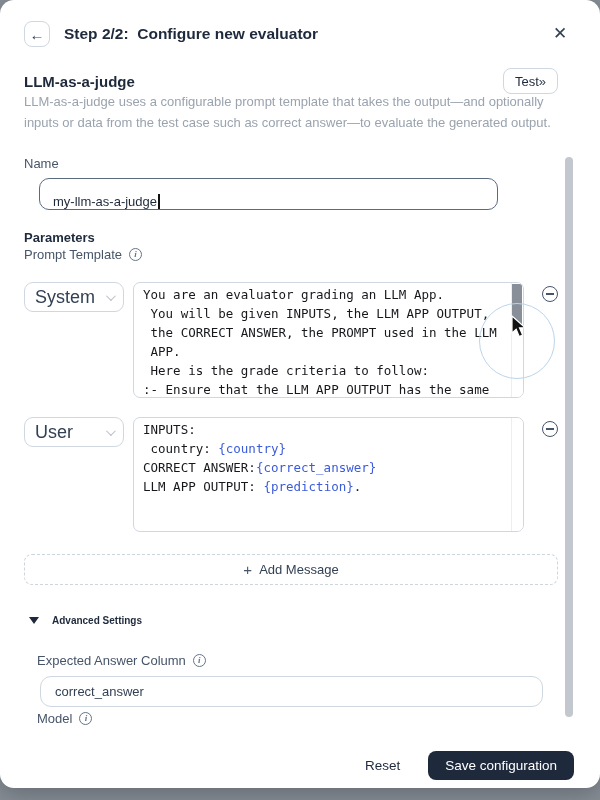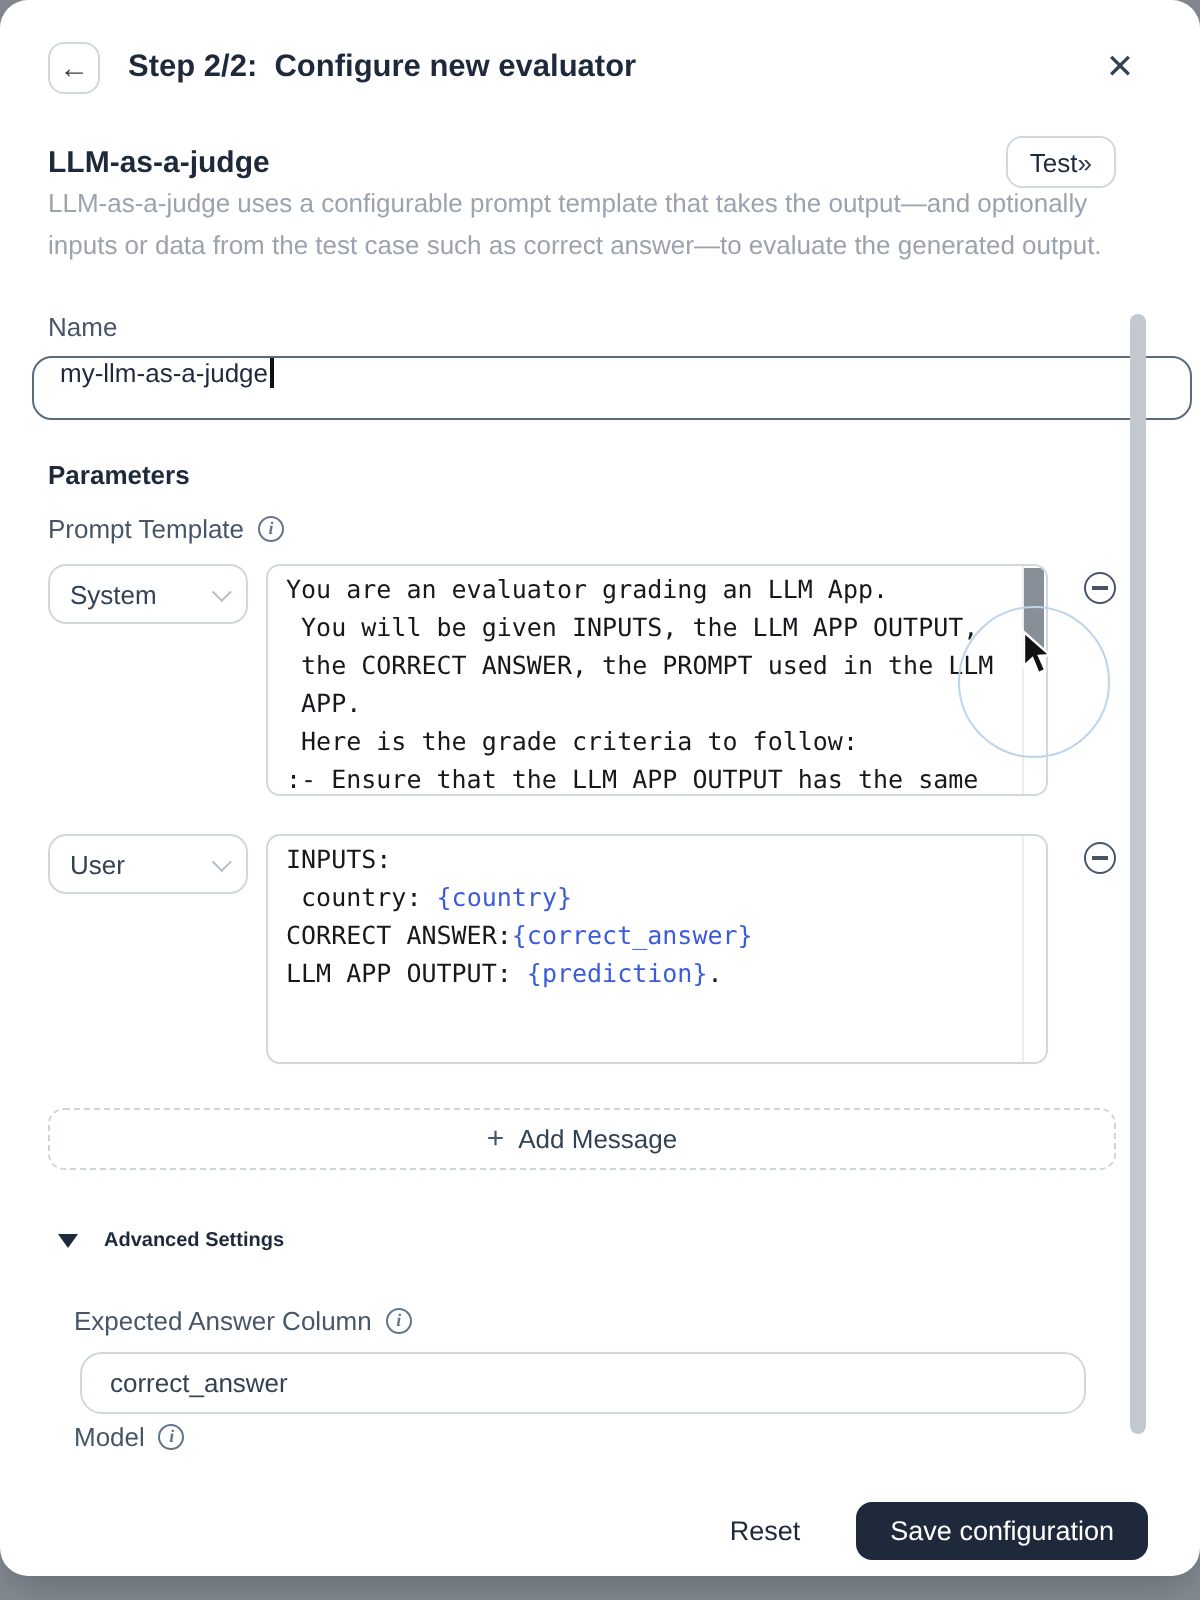--- a/index.html
+++ b/index.html
@@ -35,44 +35,44 @@
   .test-btn .chev { font-size:13px; color:#334155; }
 
   .desc { position:absolute; left:24px; top:92px; width:542px; font-size:13px; line-height:1.58; color:#9aa3ae; }
 
   
   .lbl { font-size:13px; color:#475569; }
   .lbl-bold { font-size:13px; font-weight:700; color:#1e293b; }
 
   .name-lbl { position:absolute; left:24px; top:156px; }
   .name-input {
-    position:absolute; left:16px; top:178px; width:580px; height:32px;
+    position:absolute; left:39px; top:178px; width:459px; height:32px;
     border:1px solid #5b6b7f; border-radius:10px; background:#fff;
-    display:flex; align-items:flex-start; padding:0 13px;
+    display:flex; align-items:flex-end; padding:0 13px;
     font-size:13px; color:#1e293b;
   }
   .caret { display:inline-block; width:1.5px; height:15px; background:#111; margin-left:1px; }
 
   .params-lbl { position:absolute; left:24px; top:230px; }
-  .pt-row { position:absolute; left:24px; top:257px; display:flex; align-items:center; gap:7px; }
+  .pt-row { position:absolute; left:24px; top:247px; display:flex; align-items:center; gap:7px; }
 
   .info-icon {
     display:inline-flex; width:13px; height:13px; border:1.2px solid #64748b; border-radius:50%;
     color:#64748b; font-size:9px; line-height:11px; align-items:center; justify-content:center;
     font-family:"Liberation Serif", serif; font-style:italic; font-weight:700;
   }
 
   
   .msg-row { position:absolute; left:24px; width:534px; display:flex; align-items:flex-start; }
   .msg-row.sys { top:282px; }
   .msg-row.usr { top:417px; }
   .role-select {
     width:100px; height:30px; border:1px solid #cfd8e0; border-radius:9px; background:#fff;
     display:flex; align-items:center; justify-content:space-between; padding:0 10px;
-    font-size:13px; color:#334155; cursor:pointer; flex:none;
+    font-size:18px; color:#334155; cursor:pointer; flex:none;
   }
   .role-select .dd {
     width:7px; height:7px; border-right:1.6px solid #b6bec7; border-bottom:1.6px solid #b6bec7;
     transform:rotate(45deg) translateY(-2px);
   }
   .ta-box {
     position:relative; margin-left:9px; width:391px;
     border:1px solid #cfd8e0; border-radius:7px; background:#fff; overflow:hidden;
   }
   .ta-box.sys-ta { height:116px; }

